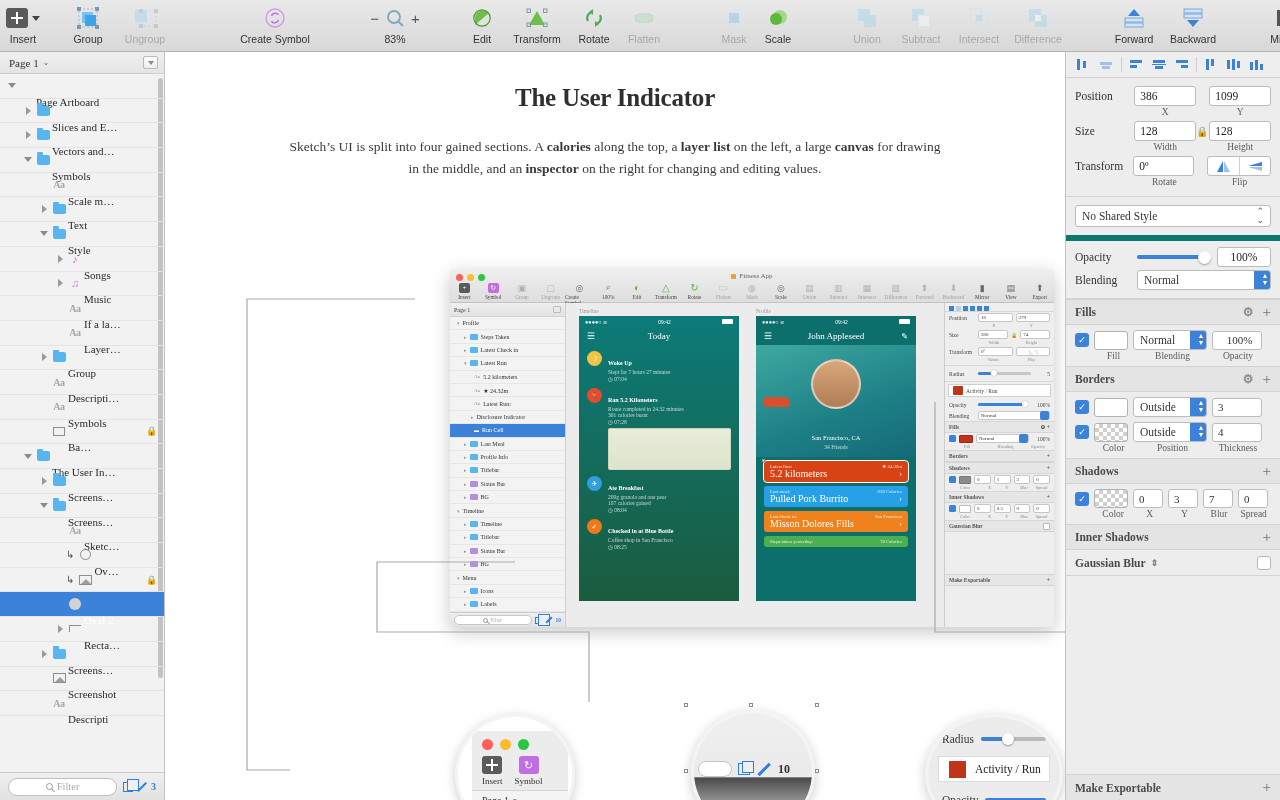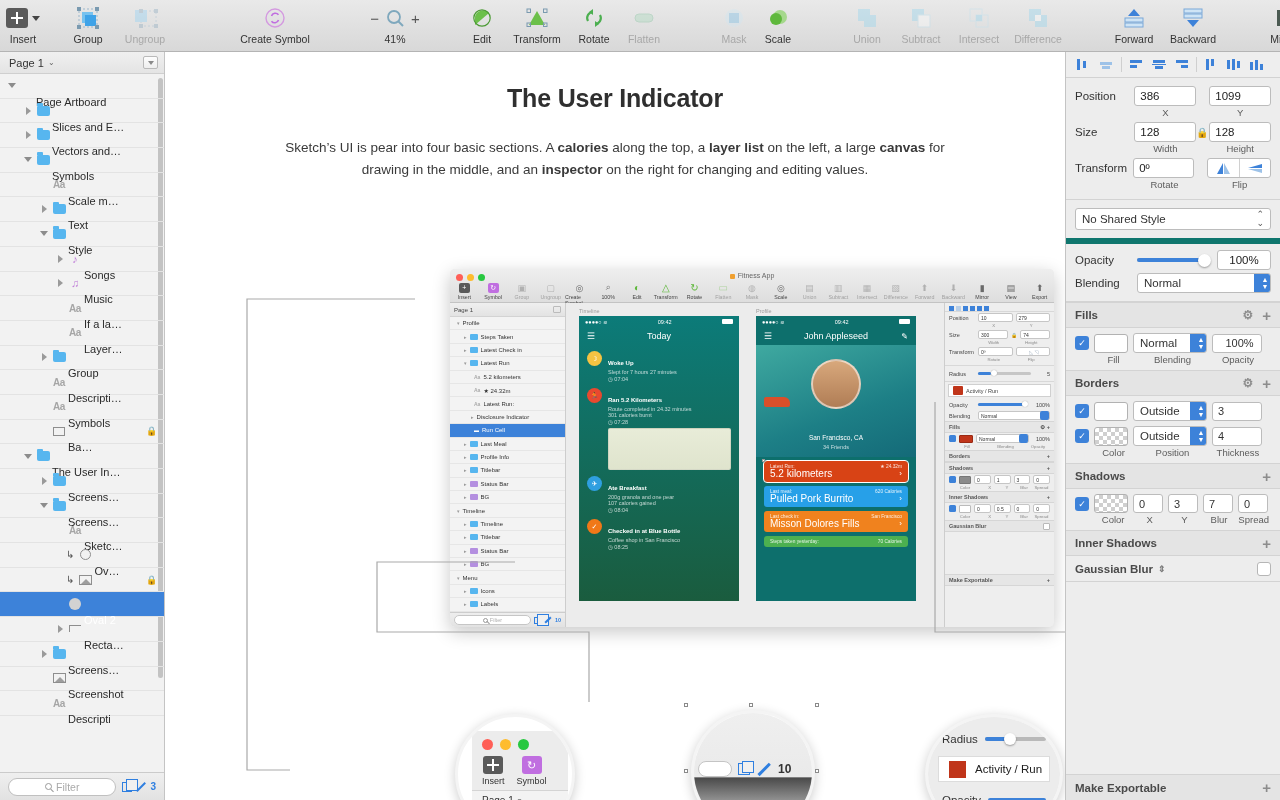--- a/index.html
+++ b/index.html
@@ -31,21 +31,21 @@
   .ic-insert { width: 22px; height: 20px; background: #5a5a5a; border-radius: 3px; position: relative; }
   .ic-insert:before, .ic-insert:after { content:""; position:absolute; background:#fff; }
   .ic-insert:before { left: 5px; top: 9px; width: 12px; height: 2px; }
   .ic-insert:after { left: 10px; top: 4px; width: 2px; height: 12px; }
   .caret-dn { width:0;height:0;border-left:4px solid transparent;border-right:4px solid transparent;border-top:5px solid #444; margin-left:4px; }
 
   .zoom-ctl { display:flex; align-items:center; gap:6px; }
   .zoom-ctl .mi { font-size: 15px; color:#555; }
 
   
-  .body { display: flex; flex: 1; min-height: 0; }
+  .body { display: flex; flex: 1; min-height: 0; font-family: Liberation Serif, serif; }
 
   
   .layers {
     width: 165px; min-width: 165px; background: #f2f2f2;
     border-right: 1px solid #c4c4c4; display: flex; flex-direction: column;
   }
   .page-bar {
     height: 22px; min-height:22px; display: flex; align-items: center; justify-content: space-between;
     padding: 0 6px 0 9px; background: linear-gradient(#f0f0f0,#e4e4e4);
     border-bottom: 1px solid #cfcfcf; font-size: 11px; color: #333;
@@ -300,21 +300,21 @@
     <div class="tb-group" style="margin-left:28px">
       <div class="tb-item" style="width:78px">
         <div class="tb-icon zoom-ctl">
           <span class="mi">−</span>
           <svg width="20" height="20" viewBox="0 0 20 20">
               <circle cx="9" cy="9" r="6" fill="none" stroke="#7fa8bd" stroke-width="1.8"></circle>
               <line x1="13.5" y1="13.5" x2="18" y2="18" stroke="#7fa8bd" stroke-width="2"></line>
             </svg>
           <span class="mi">+</span>
         </div>
-        <div class="tb-label">41%</div>
+        <div class="tb-label">83%</div>
       </div>
     </div>
 
     <div class="tb-group" style="margin-left:26px">
       <div class="tb-item" style="width:44px">
         <div class="tb-icon">
           <svg width="24" height="24" viewBox="0 0 24 24">
               <path d="M5 12 a8 8 0 0 1 14 -5 l-14 12z" fill="#6cc04a"></path>
               <circle cx="12" cy="12" r="8.2" fill="none" stroke="#4b9a34" stroke-width="1.2"></circle>
             </svg>
@@ -715,21 +715,21 @@
         <div class="fb-ico">
           <span class="dup-ico"></span>
           <span class="pen-ico"></span>
           <span class="cnt">3</span>
         </div>
       </div>
     </div>
 
     <div class="canvas">
       <div class="doc-title">The User Indicator</div>
-      <div class="doc-para" id="doc-para"><span>Sketch’s UI is pear into four basic sections. A </span><b>calories</b><span> along the top, a </span><b>layer list</b><span> on the left, a large </span><b>canvas</b><span> for drawing in the middle, and an </span><b>inspector</b><span> on the right for changing and editing values.</span></div>
+      <div class="doc-para" id="doc-para"><span>Sketch’s UI is split into four gained sections. A </span><b>calories</b><span> along the top, a </span><b>layer list</b><span> on the left, a large </span><b>canvas</b><span> for drawing in the middle, and an </span><b>inspector</b><span> on the right for changing and editing values.</span></div>
 
       <div class="mini-win">
         <div class="mw-tb">
           <div class="mw-dots">
             <span style="background:#ff5f57"></span>
             <span style="background:#febc2e"></span>
             <span style="background:#28c840"></span>
           </div>
           <div class="mw-title">
             <span style="display:inline-block;width:5px;height:5px;background:#f0a030;border-radius:1px;margin-right:3px;vertical-align:middle;"></span><span>Fitness App</span>

